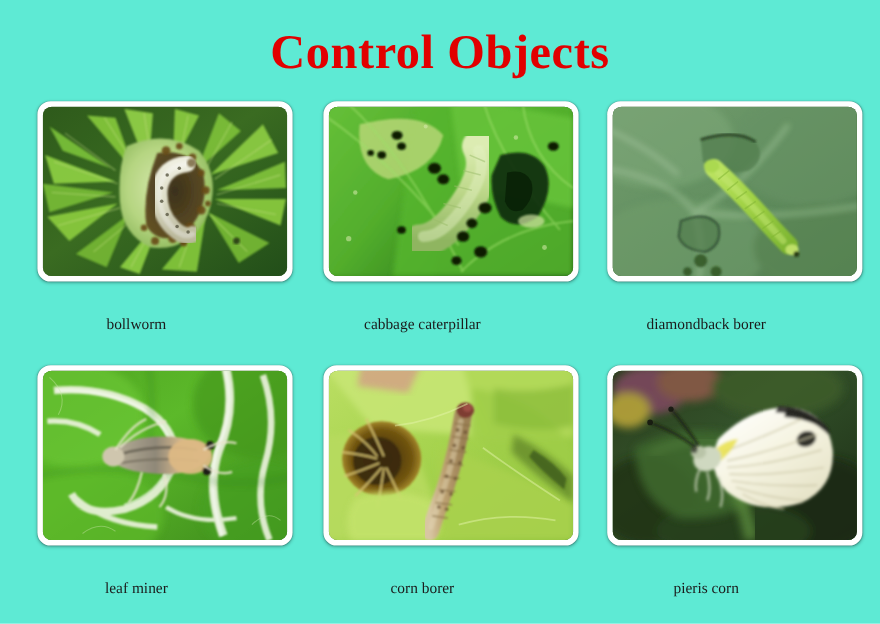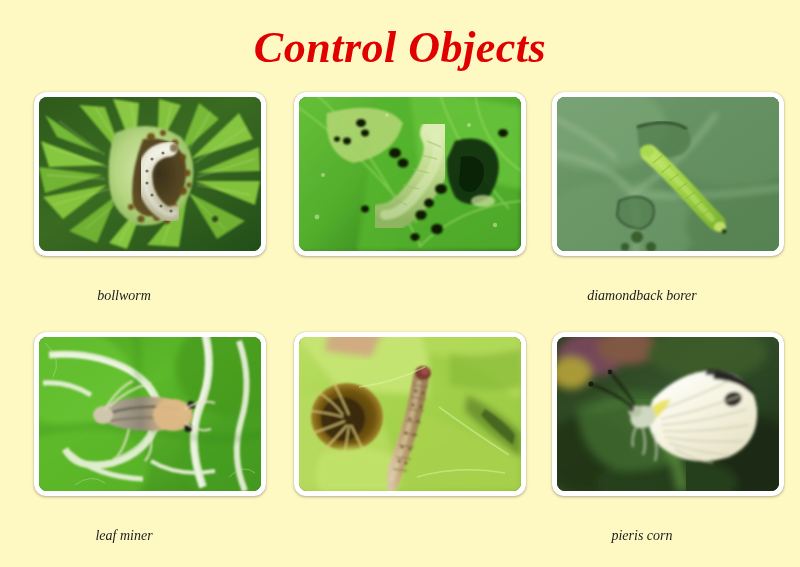--- a/index.html
+++ b/index.html
@@ -13,22 +13,21 @@
     background: #ffffff;
     font-family: "Liberation Serif", "DejaVu Serif", serif;
     overflow: hidden;
     position: relative;
   }
 
   .page {
     position: relative;
     width: 800px;
     height: 567px;
-    background: #fef9c3;
-    font-style: italic;
+    background: #5eead4;
   }
 
   
   .title {
     position: absolute;
     left: 0;
     top: 22px;
     width: 800px;
     text-align: center;
     font-family: "Liberation Serif", "DejaVu Serif", serif;
@@ -300,20 +299,23 @@
 
               <g fill="#d8ecae" opacity="0.55">
                 <circle cx="24" cy="78" r="2"></circle>
                   <circle cx="18" cy="120" r="2.4"></circle>
                 <circle cx="170" cy="28" r="2"></circle>
                   <circle cx="196" cy="128" r="2.2"></circle>
                 <circle cx="88" cy="18" r="1.8"></circle>
               </g>
             </svg>
           </div>
+        </div>
+        <div class="caption-wrap">
+          <div class="caption">cabbage caterpillar</div>
         </div>
       </div>
 
       <div class="cell c3">
         <div class="card">
           <div class="photo">
             <svg viewBox="0 0 222 154" preserveAspectRatio="none" aria-hidden="true">
               <defs>
                 <linearGradient id="dbBg" x1="0" y1="0" x2="1" y2="1">
                   <stop offset="0%" stop-color="#6f9a6b"></stop>
@@ -570,20 +572,23 @@
               </g>
 
               <g stroke="#e3f4a8" stroke-width="1.6" fill="none" opacity="0.5">
                 <path d="M140 70 Q170 92 210 118"></path>
                 <path d="M60 50 Q94 46 126 30"></path>
                 <path d="M118 140 Q160 128 206 136"></path>
               </g>
             </svg>
           </div>
         </div>
+        <div class="caption-wrap">
+          <div class="caption">corn borer</div>
+        </div>
       </div>
 
       <div class="cell c3">
         <div class="card">
           <div class="photo">
             <svg viewBox="0 0 222 154" preserveAspectRatio="none" aria-hidden="true">
               <defs>
                 <linearGradient id="prBg" x1="0" y1="0" x2="1" y2="1">
                   <stop offset="0%" stop-color="#2a3d1c"></stop>
                   <stop offset="40%" stop-color="#33512a"></stop>

